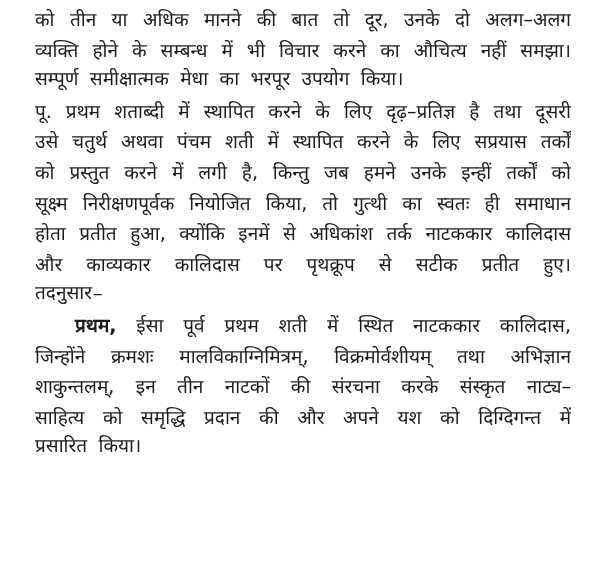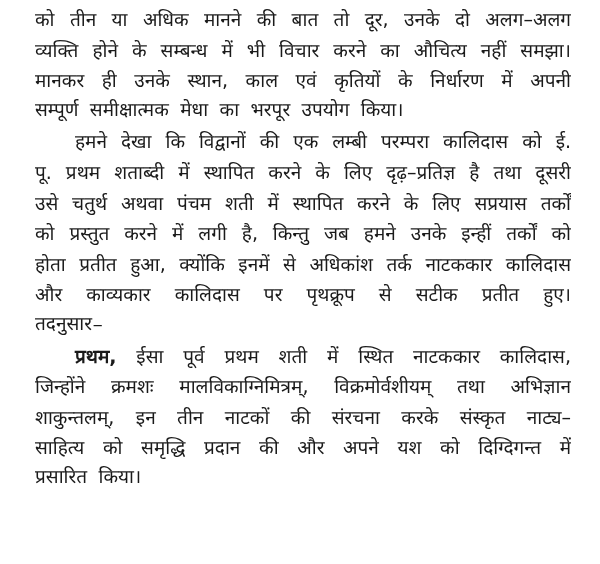--- a/index.html
+++ b/index.html
@@ -27,29 +27,28 @@
   .bold { font-weight: bold; }
 </style>
 </head>
 <body>
 
 <div class="page">
 
   <div>
     <div class="line">को तीन या अधिक मानने की बात तो दूर, उनके दो अलग–अलग</div>
     <div class="line">व्यक्ति होने के सम्बन्ध में भी विचार करने का औचित्य नहीं समझा।</div>
-    <div class="line">मानकर ही उनके स्थान, काल एवं कृतियों के निर्धारण में अपनी</div>
     <div class="line last">सम्पूर्ण समीक्षात्मक मेधा का भरपूर उपयोग किया।</div>
   </div>
 
   <div>
-    <div class="line indent">हमने देखा कि विद्वानों की एक लम्बी परम्परा कालिदास को ई.</div>
     <div class="line">पू. प्रथम शताब्दी में स्थापित करने के लिए दृढ़–प्रतिज्ञ है तथा दूसरी</div>
     <div class="line">उसे चतुर्थ अथवा पंचम शती में स्थापित करने के लिए सप्रयास तर्कों</div>
     <div class="line">को प्रस्तुत करने में लगी है, किन्तु जब हमने उनके इन्हीं तर्कों को</div>
+    <div class="line">सूक्ष्म निरीक्षणपूर्वक नियोजित किया, तो गुत्थी का स्वतः ही समाधान</div>
     <div class="line">होता प्रतीत हुआ, क्योंकि इनमें से अधिकांश तर्क नाटककार कालिदास</div>
     <div class="line">और काव्यकार कालिदास पर पृथक्रूप से सटीक प्रतीत हुए।</div>
     <div class="line last">तदनुसार–</div>
   </div>
 
   <div>
     <div class="line indent"><span class="bold">प्रथम,</span><span> ईसा पूर्व प्रथम शती में स्थित नाटककार कालिदास,</span></div>
     <div class="line">जिन्होंने क्रमशः मालविकाग्निमित्रम्, विक्रमोर्वशीयम् तथा अभिज्ञान</div>
     <div class="line">शाकुन्तलम्, इन तीन नाटकों की संरचना करके संस्कृत नाट्य–</div>
     <div class="line">साहित्य को समृद्धि प्रदान की और अपने यश को दिग्दिगन्त में</div>

